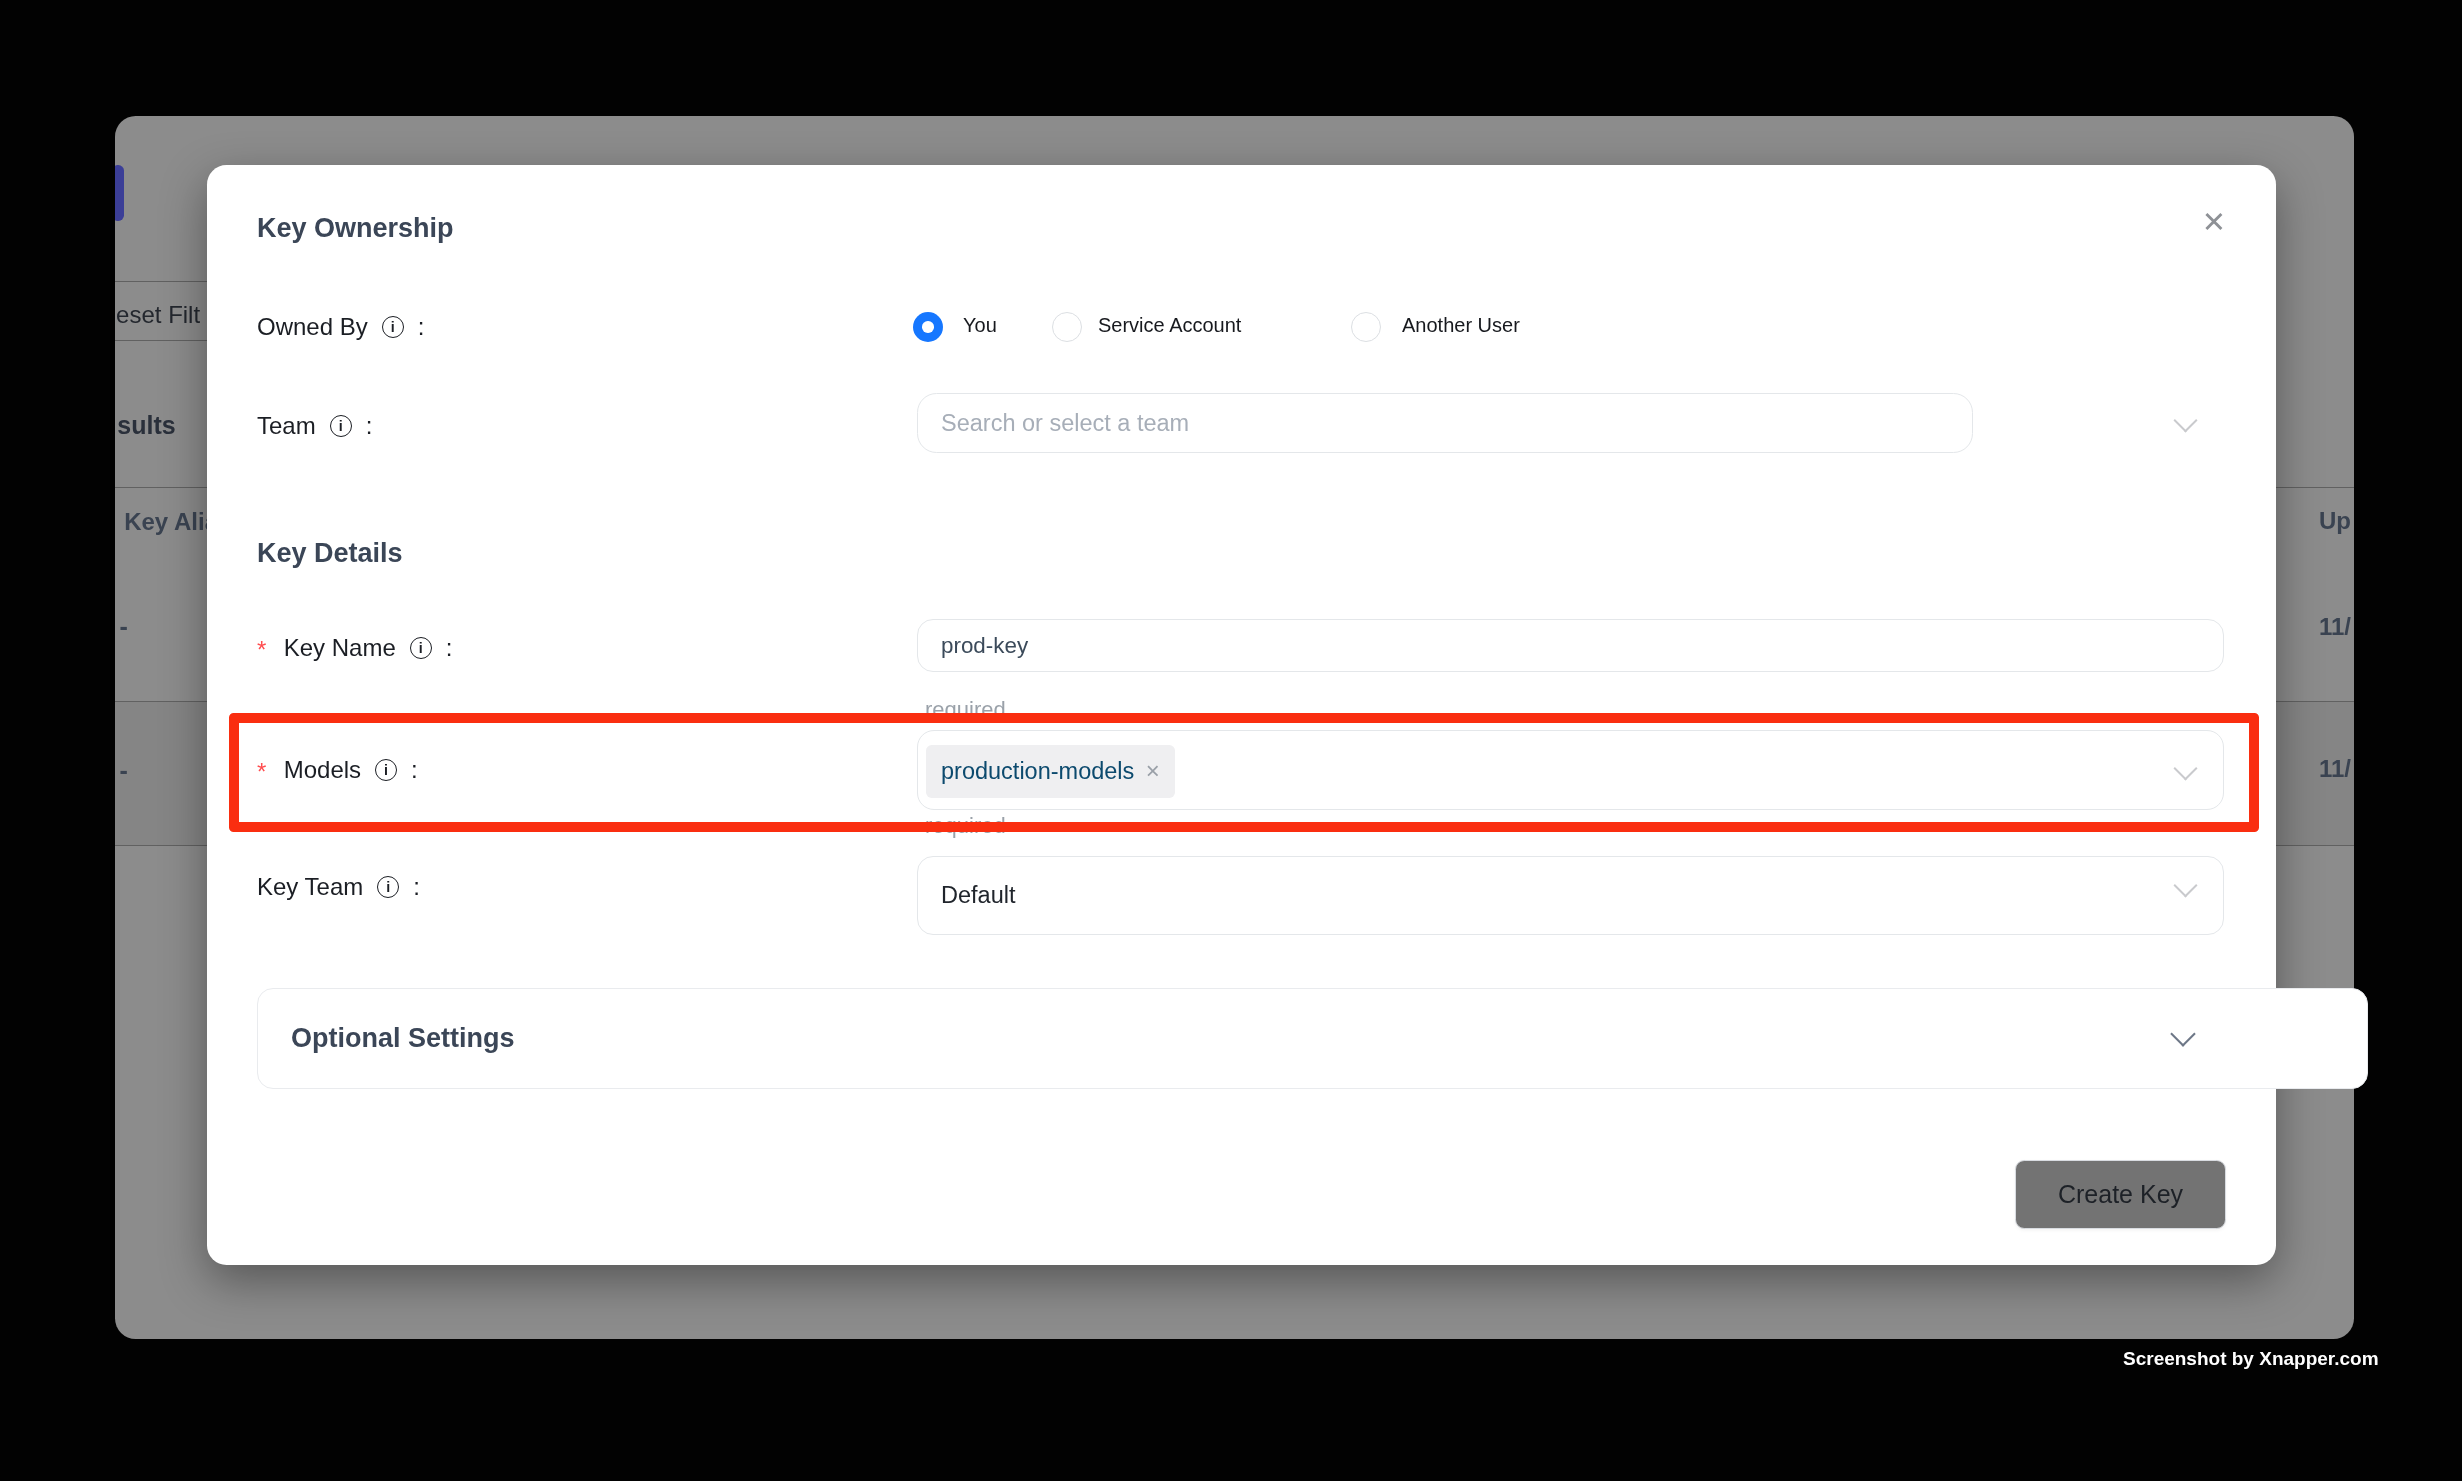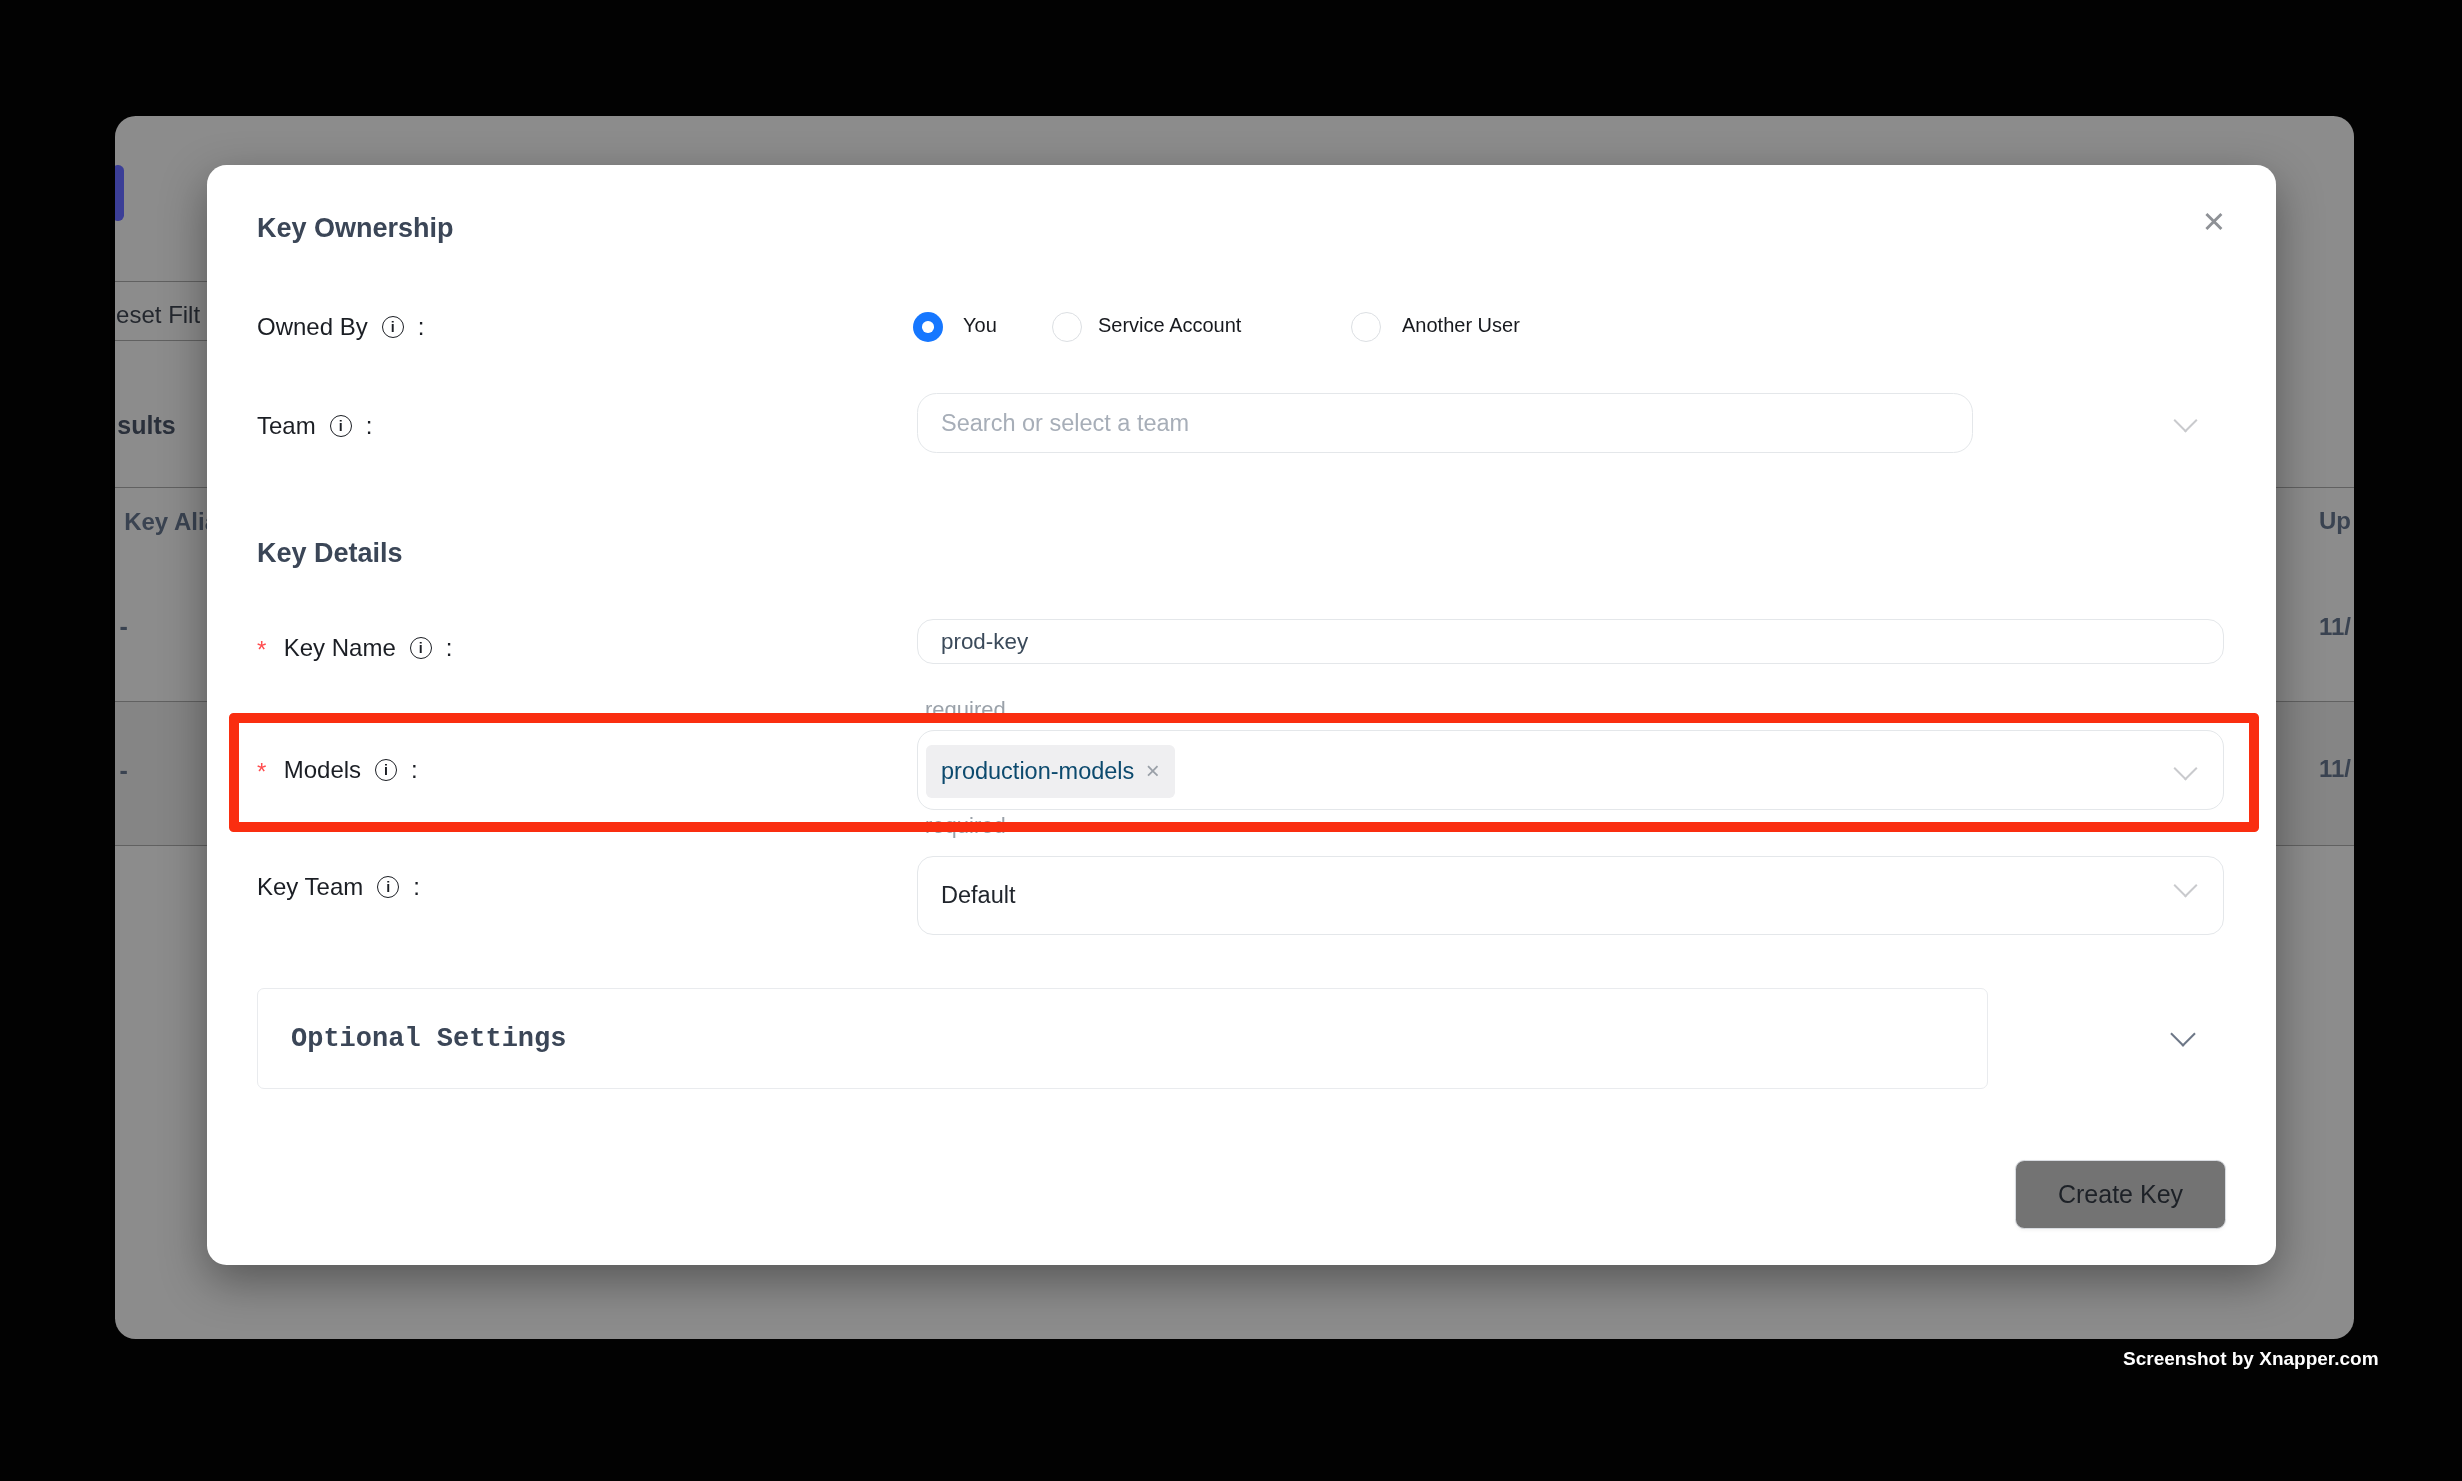--- a/index.html
+++ b/index.html
@@ -107,21 +107,21 @@
     <div class="heading" style="left:50px;top:373px;">Key Details</div>
 
     <div class="lbl" style="left:50px;top:468px;height:30px;">
       <span class="asterisk">*</span>
       <span>Key Name</span>
       <span class="info">
           <span class="info-i">i</span>
         </span>
       <span class="colon">:</span>
     </div>
-    <div class="select" style="left:710px;top:454px;width:1307px;height:45px;border-radius:16px;text-align:center;">
+    <div class="select" style="left:710px;top:454px;width:1307px;height:53px;border-radius:16px;text-align:center;">
       <div class="sel-text" style="font-size:22.4px;color:#3b4a5a;">prod-key</div>
     </div>
     <div class="required" style="left:718px;top:532px;">required</div>
 
     <div class="lbl" style="left:50px;top:590px;height:30px;">
       <span class="asterisk">*</span>
       <span>Models</span>
       <span class="info">
           <span class="info-i">i</span>
         </span>
@@ -142,22 +142,22 @@
       <span class="info">
           <span class="info-i">i</span>
         </span>
       <span class="colon">:</span>
     </div>
     <div class="select" style="left:710px;top:691px;width:1307px;height:79px;border-radius:16px;">
       <div class="sel-text value">Default</div>
       <span class="chev" style="left:1259px;top:20px;"></span>
     </div>
 
-    <div style="position:absolute;left:50px;top:823px;width:1731px;height:101px;border:1.1px solid #e9ebee;
-                border-radius:7px;box-sizing:border-box;background:#fff;cursor:pointer;font-family:Liberation Mono, monospace;">
+    <div style="position:absolute;left:50px;top:823px;width:2111px;height:101px;border:1.1px solid #e9ebee;
+                border-radius:16px;box-sizing:border-box;background:#fff;cursor:pointer;">
       <div style="position:absolute;left:33px;top:0;height:99px;display:flex;align-items:center;
                   font-size:27px;font-weight:600;color:#3b4657;white-space:nowrap;">Optional Settings</div>
       <span class="chev" style="left:1916px;top:36px;border-color:#6d7787;border-right-width:2.9px;border-bottom-width:2.9px;width:16px;height:16px;"></span>
     </div>
 
     <div style="position:absolute;left:1808px;top:995px;width:211px;height:69px;border:1.1px solid #d9dce1;
                 border-radius:9.2px;box-sizing:border-box;background:#737373;text-align:center;line-height:67px;
                 font-size:25px;color:#1d2127;box-shadow:0 1.7px 3.4px rgba(0,0,0,0.04);cursor:pointer;">Create Key</div>
   </div>
 

